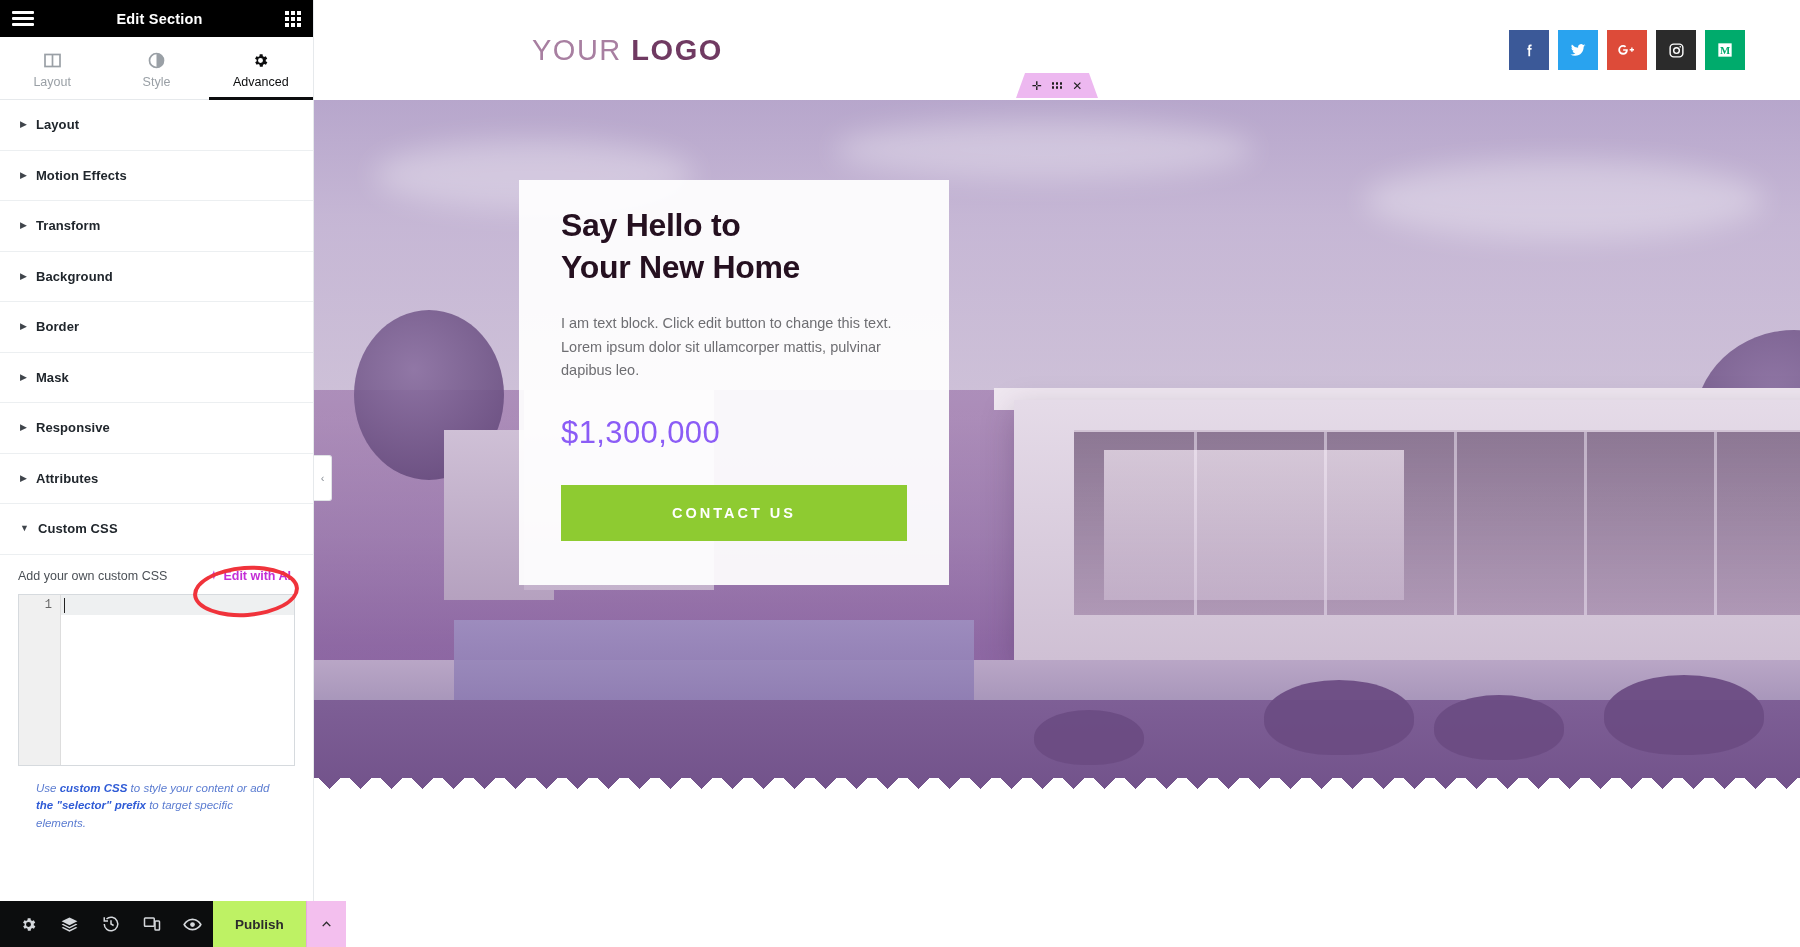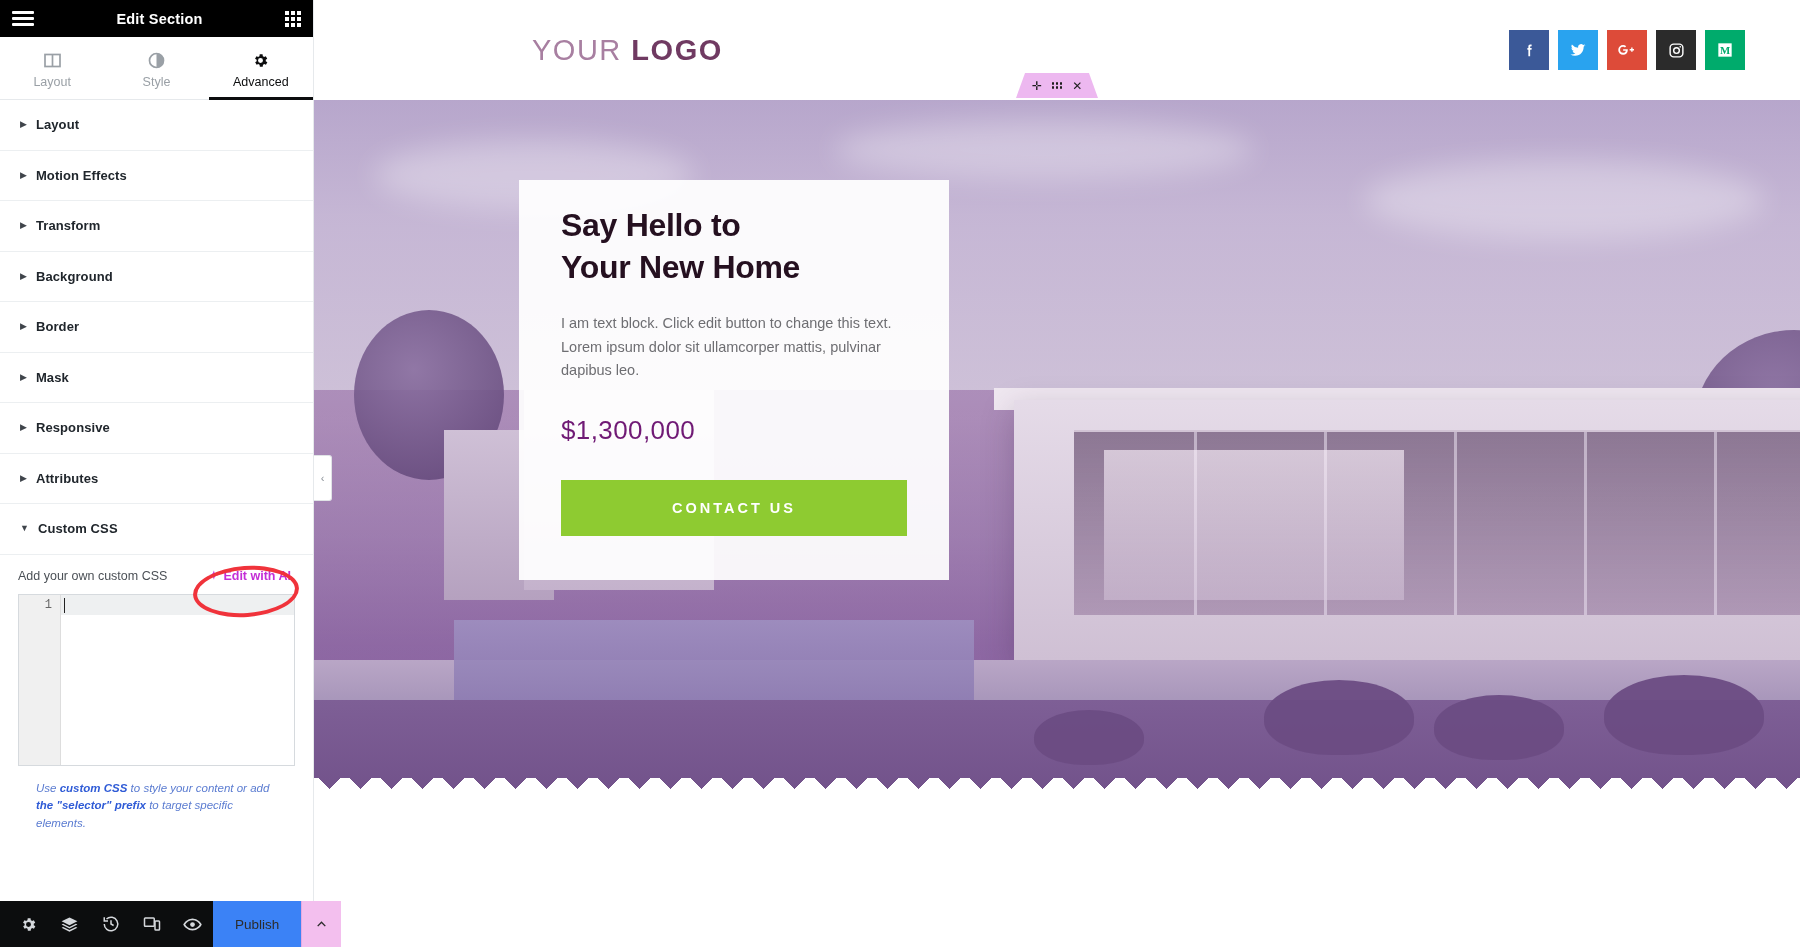--- a/index.html
+++ b/index.html
@@ -93,21 +93,21 @@
     height: 46px; background: #0c0d0e; display: flex; align-items: center;
     flex: 0 0 auto; color: #fff;
   }
   .pf-icons { display: flex; align-items: center; gap: 0; padding-left: 8px; }
   .pf-ic {
     width: 41px; height: 46px; display: flex; align-items: center;
     justify-content: center; cursor: pointer; color: #d5d8dc;
   }
   .publish-wrap { margin-left: auto; display: flex; height: 46px; }
   .publish {
-    background: #3b82f6; color: #2c2c2c; font-size: 13.5px; font-weight: normal;
+    background: #bef264; color: #2c2c2c; font-size: 13.5px; font-weight: bold;
     display: flex; align-items: center; padding: 12px 22px; cursor: pointer;
   }
   .publish-arrow {
     background: #f3bfee; width: 40px; display: flex; align-items: center;
     justify-content: center; cursor: pointer; color: #2c2c2c;
     border-left: 1px solid #e6a8e0;
   }
 
   .collapse-tab {
     position: absolute; left: 314px; top: 455px; width: 18px; height: 46px;
@@ -226,21 +226,21 @@
     background: rgba(255,255,255,0.93); padding: 24px 42px 44px 42px; z-index: 8;
   }
   .hero-card h1 {
     font-size: 32px; line-height: 1.32; color: #251020; font-weight: bold;
     letter-spacing: -.3px; margin-bottom: 24px;
   }
   .hero-card p {
     font-size: 14.5px; line-height: 1.62; color: #6e6e72; margin-bottom: 32px;
   }
   .price {
-    font-size: 26px; color: #701a75; font-weight: 400; letter-spacing: .4px;
+    font-size: 31px; color: #8b5cf6; font-weight: 400; letter-spacing: .4px;
     margin-bottom: 34px;
   }
   .cta {
     display: block; width: 100%; text-align: center; background: #8ecb31;
     color: #fff; font-size: 14.5px; font-weight: bold; letter-spacing: 3px;
     padding: 20px 0; border: none; cursor: pointer;
   }
 
   .stats {
     height: 147px; background: #f0f0f0; display: flex; align-items: flex-end;

